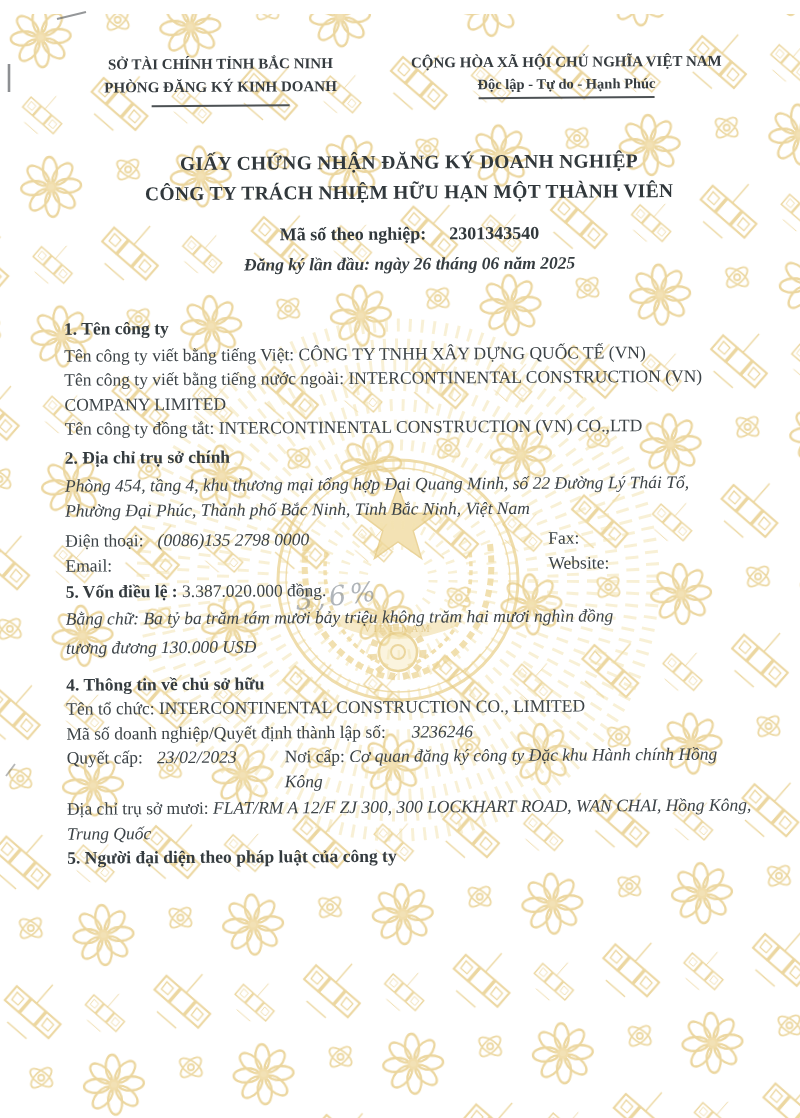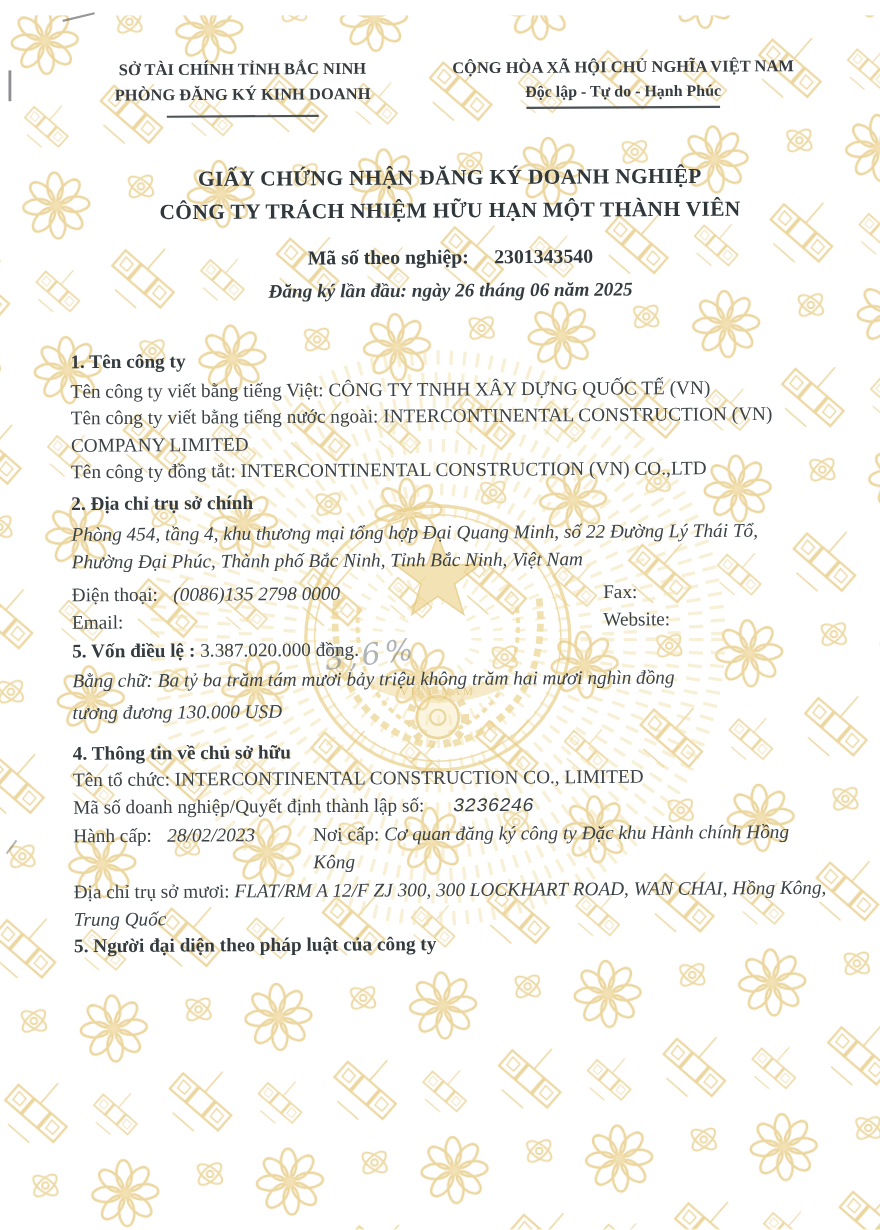--- a/index.html
+++ b/index.html
@@ -30,21 +30,21 @@
   .sec1{margin-top:40px;}
   .mt2{margin-top:2px;} .mt4{margin-top:4px;} .mt6{margin-top:6px;} .mt12{margin-top:12px;}
   .foreign{max-width:645px;}
   .addr{max-width:660px;}
   .row2{display:flex;}
   .row2 .c1{width:483px;}
   .rowdate{display:flex;}
   .rowdate .c1{width:218px;flex:none;}
   .rowdate .c2{max-width:455px;}
   .gap1{margin-left:14px;margin-top:19px;}
-  .gap2{margin-left:26px;font-family:Liberation Mono, monospace;}
+  .gap2{margin-left:26px;}
   .equiv{margin-top:5px;}
   
   .pct-mark{position:absolute;left:295px;top:580px;font-size:27px;font-style:italic;
             color:rgba(112,120,130,.55);transform:rotate(-7deg);letter-spacing:4px;
             font-family:"DejaVu Serif",serif;}
 </style>
 </head>
 <body>
 
 <div class="page">
@@ -170,21 +170,21 @@
     </div>
 
     <p class="b mt2"><span class="hd">5. Vốn điều lệ : </span><span>3.387.020.000 đồng.</span></p>
     <p class="b it mt2">Bằng chữ: Ba tỷ ba trăm tám mươi bảy triệu không trăm hai mươi nghìn đồng</p>
     <p class="b it equiv">tương đương 130.000 USD</p>
 
     <p class="b hd mt12">4. Thông tin về chủ sở hữu</p>
     <p class="b"><span>Tên tổ chức: </span><span>INTERCONTINENTAL CONSTRUCTION CO., LIMITED</span></p>
     <p class="b"><span>Mã số doanh nghiệp/Quyết định thành lập số:</span><span class="it gap2">3236246</span></p>
     <div class="rowdate b">
-      <div class="c1"><span>Hành cấp:</span><span class="it gap1">28/02/2023</span></div>
+      <div class="c1"><span>Quyết cấp:</span><span class="it gap1">23/02/2023</span></div>
       <div class="c2"><span>Nơi cấp: </span><span class="it">Cơ quan đăng ký công ty Đặc khu Hành chính Hồng Kông</span></div>
     </div>
     <p class="b mt2"><span>Địa chỉ trụ sở mươi: </span><span class="it">FLAT/RM A 12/F ZJ 300, 300 LOCKHART ROAD, WAN CHAI, Hồng Kông, Trung Quốc</span></p>
 
     <p class="b hd">5. Người đại diện theo pháp luật của công ty</p>
 
   </div>
 </div>
 
 </body></html>

